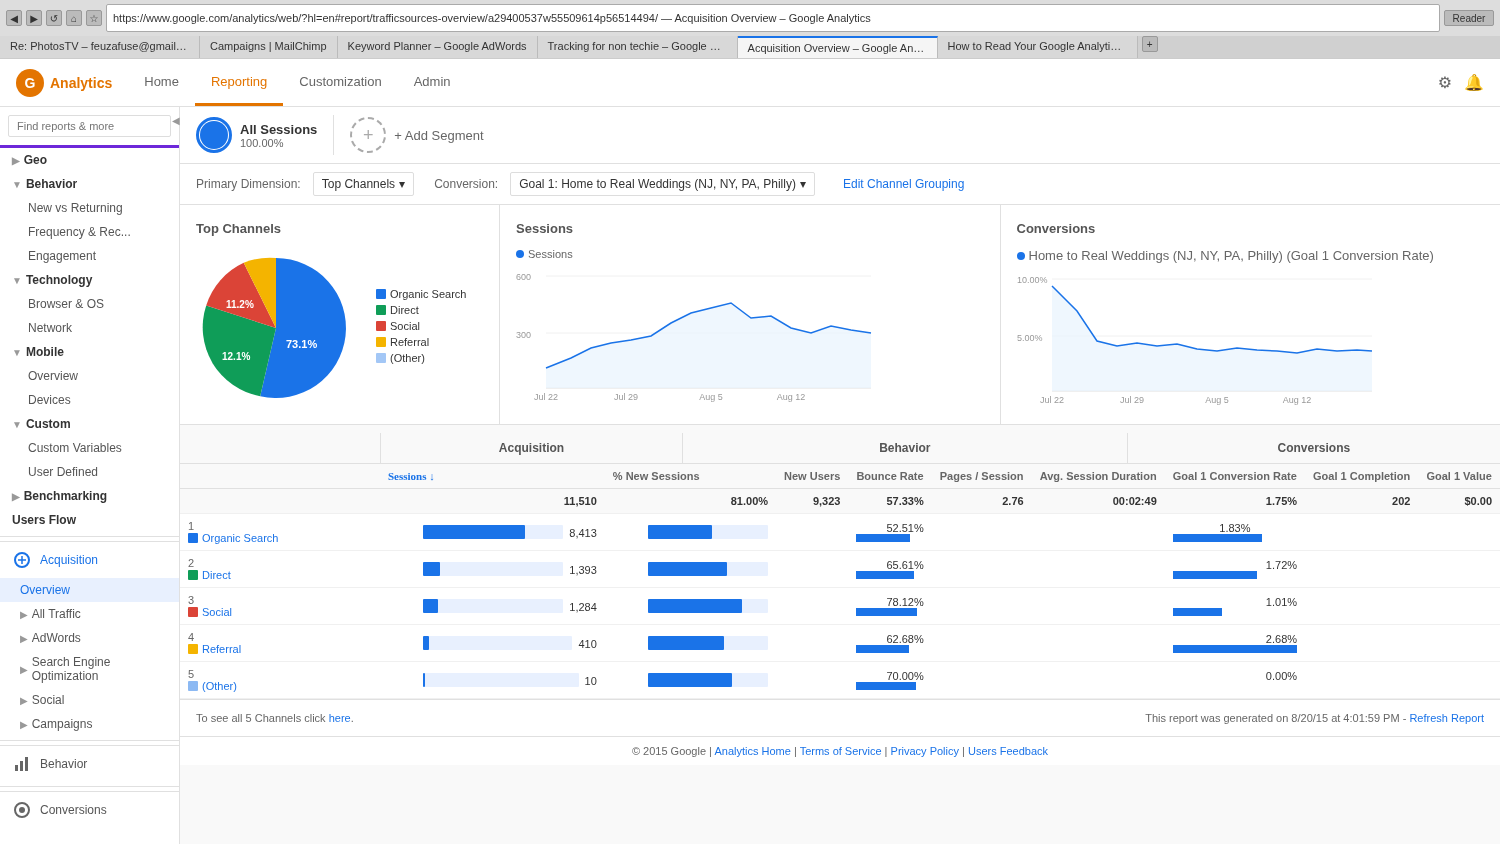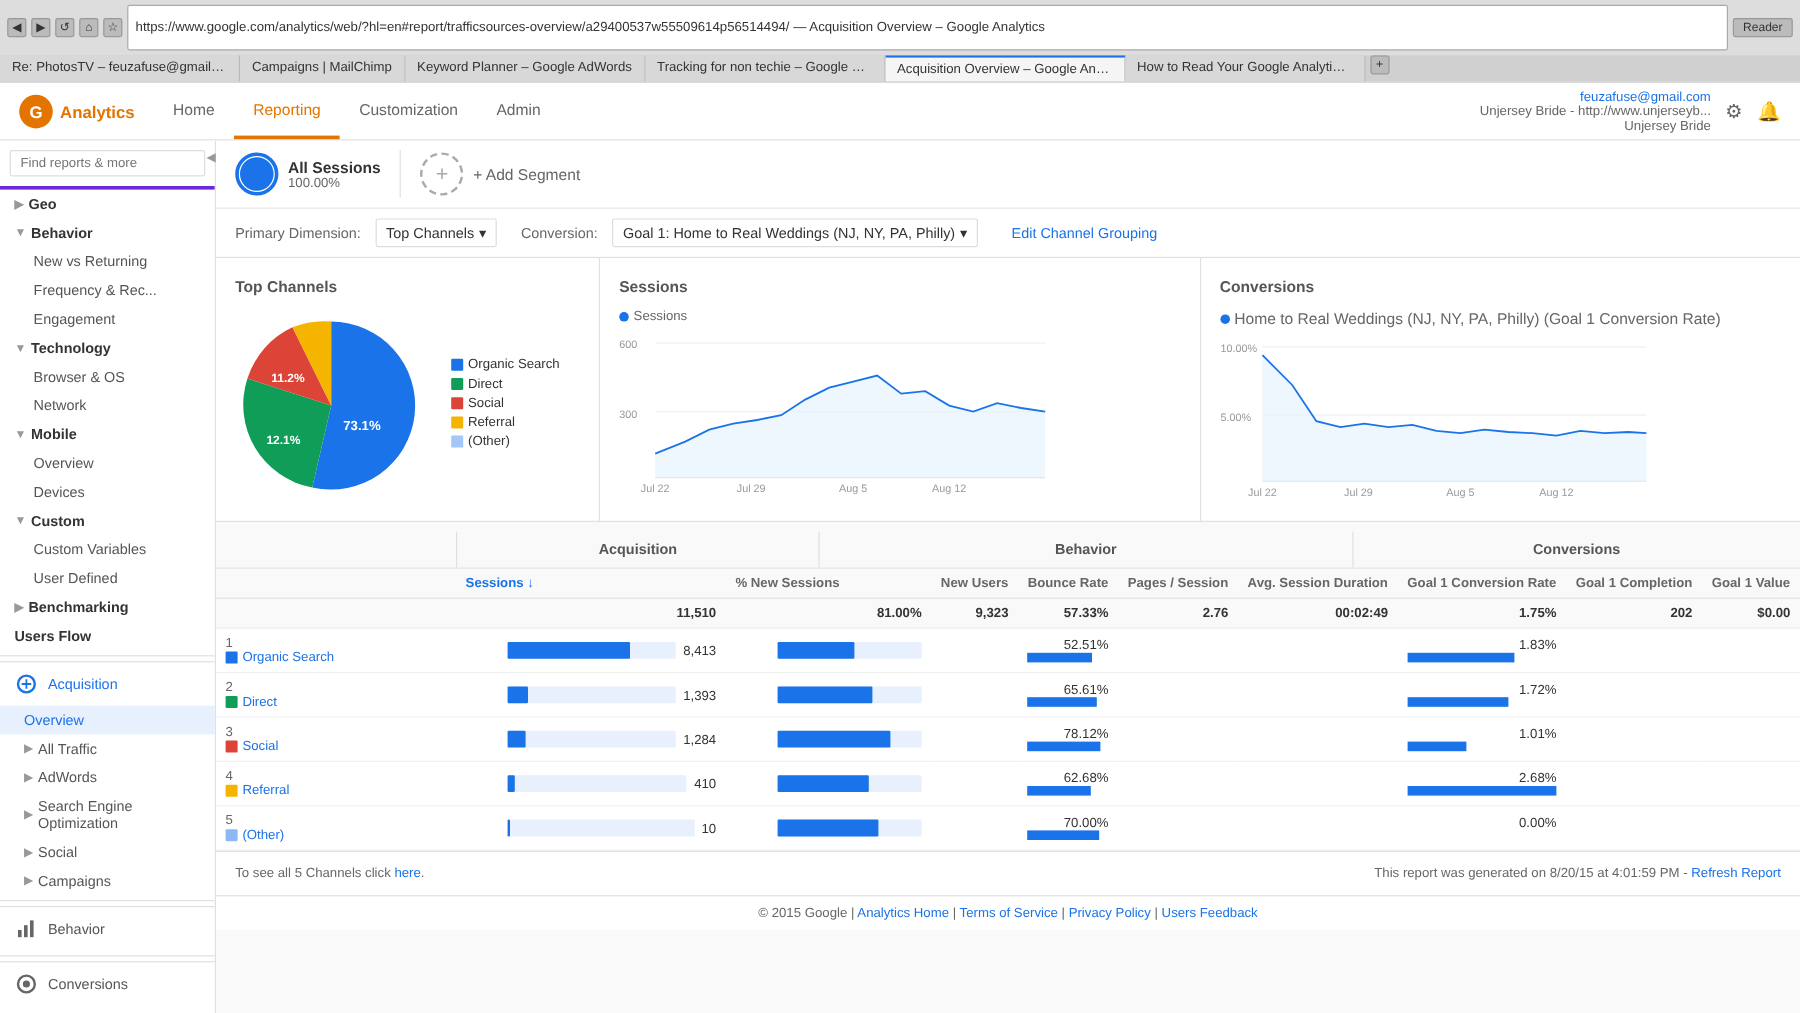--- a/index.html
+++ b/index.html
@@ -2,21 +2,21 @@
 <html><head>
   <meta charset="utf-8">
   <style>
     * { box-sizing: border-box; margin: 0; padding: 0; }
     body { font-family: Arial, sans-serif; font-size: 12px; color: #333; background: #f5f5f5; }
 
     
     .browser-chrome { background: #e8e8e8; border-bottom: 1px solid #ccc; }
     .browser-toolbar { display: flex; align-items: center; padding: 4px 6px; gap: 4px; background: #ddd; }
     .browser-btn { width: 16px; height: 16px; background: #bbb; border: 1px solid #999; border-radius: 2px; cursor: pointer; font-size: 10px; display: flex; align-items: center; justify-content: center; }
-    .browser-url { flex: 1; background: white; border: 1px solid #aaa; border-radius: 2px; padding: 2px 6px; font-size: 11px; color: #333; height: 38px; }
+    .browser-url { flex: 1; background: white; border: 1px solid #aaa; border-radius: 2px; padding: 2px 6px; font-size: 11px; color: #333; height: 28px; }
     .browser-tabs { display: flex; font-size: 11px; background: #d0d0d0; overflow: hidden; }
     .browser-tab { padding: 4px 10px; border-right: 1px solid #bbb; cursor: pointer; white-space: nowrap; max-width: 200px; overflow: hidden; text-overflow: ellipsis; background: #d8d8d8; }
     .browser-tab.active { background: #f5f5f5; border-top: 2px solid #1a73e8; }
 
     
     .app { display: flex; flex-direction: column; height: calc(844px - 58px); }
     
     
     .ga-header { background: white; border-bottom: 1px solid #e0e0e0; display: flex; align-items: center; justify-content: space-between; padding: 0 16px; height: 48px; }
     .ga-logo { display: flex; align-items: center; gap: 6px; font-size: 14px; color: #e37400; font-weight: bold; }
@@ -74,21 +74,21 @@
     .pie-legend { font-size: 11px; }
     .pie-legend-item { display: flex; align-items: center; gap: 4px; margin-bottom: 4px; }
     .pie-legend-dot { width: 10px; height: 10px; border-radius: 1px; }
     .chart-legend { display: flex; align-items: center; gap: 4px; margin-bottom: 8px; font-size: 11px; color: #666; }
     .chart-legend-dot { width: 8px; height: 8px; border-radius: 50%; }
 
     
     .data-table-section { background: white; margin-top: 8px; }
     .data-table { width: 100%; border-collapse: collapse; font-size: 11px; }
     .data-table th { background: #f9f9f9; padding: 6px 8px; text-align: left; border-bottom: 1px solid #e0e0e0; color: #666; font-size: 11px; cursor: pointer; white-space: nowrap; }
-    .data-table th.sorted { color: #1a73e8; }
+    .data-table th.sorted { color: #1a73e8; font-family: Liberation Serif, serif; }
     .data-table td { padding: 6px 8px; border-bottom: 1px solid #f0f0f0; vertical-align: middle; }
     .channel-link { color: #1a73e8; text-decoration: none; display: flex; align-items: center; gap: 4px; }
     .channel-dot { width: 10px; height: 10px; border-radius: 1px; display: inline-block; flex-shrink: 0; }
     .bar-cell { display: flex; align-items: flex-end; padding-left: 35px; }
     .bar-bg { height: 14px; background: #e8f0fe; border-radius: 1px; flex: 1; position: relative; }
     .bar-fill { height: 100%; border-radius: 1px; position: absolute; left: 0; top: 0; }
     .totals-row td { font-weight: bold; background: #f9f9f9; }
 
     
     .report-footer { padding: 12px 16px; font-size: 11px; color: #666; background: white; border-top: 1px solid #e0e0e0; display: flex; justify-content: space-between; align-items: center; }
@@ -134,25 +134,20 @@
         <span>Analytics</span>
       </div>
       <div class="ga-nav">
         <div class="ga-nav-item">Home</div>
         <div class="ga-nav-item active">Reporting</div>
         <div class="ga-nav-item">Customization</div>
         <div class="ga-nav-item">Admin</div>
       </div>
     </div>
     <div class="ga-header-right">
-      <div class="ga-user-info">
-        <div class="ga-user-email">feuzafuse@gmail.com</div>
-        <div>Unjersey Bride - http://www.unjerseyb...</div>
-        <div>Unjersey Bride</div>
-      </div>
       <span class="gear-icon">⚙</span>
       <span class="bell-icon">🔔</span>
     </div>
   </div>
 
   <div class="app-body">
 
     <div class="sidebar">
       <div style="width:8px; height:100%; position:absolute; left:172px; cursor:pointer; display:flex; align-items:flex-start; padding-top:8px;">
         <div style="font-size:10px; color:#999;">◀</div>
@@ -464,21 +459,21 @@
                     <div class="bar-fill" style="width:53%; background:#1a73e8;"></div>
                   </div>
                 </div>
               </td>
               <td></td>
               <td style="text-align:right;">52.51%
                 <div style="background:#1a73e8; height:8px; width:80%;"></div>
               </td>
               <td></td>
               <td></td>
-              <td style="text-align:right;">1.83%
+              <td style="text-align:center;">1.83%
                 <div style="background:#1a73e8; height:8px; width:72%;"></div>
               </td>
               <td></td>
               <td></td>
             </tr>
 
             <tr>
               <td>
                 <span style="color:#666; margin-right:6px;">2</span>
                 <a class="channel-link">

